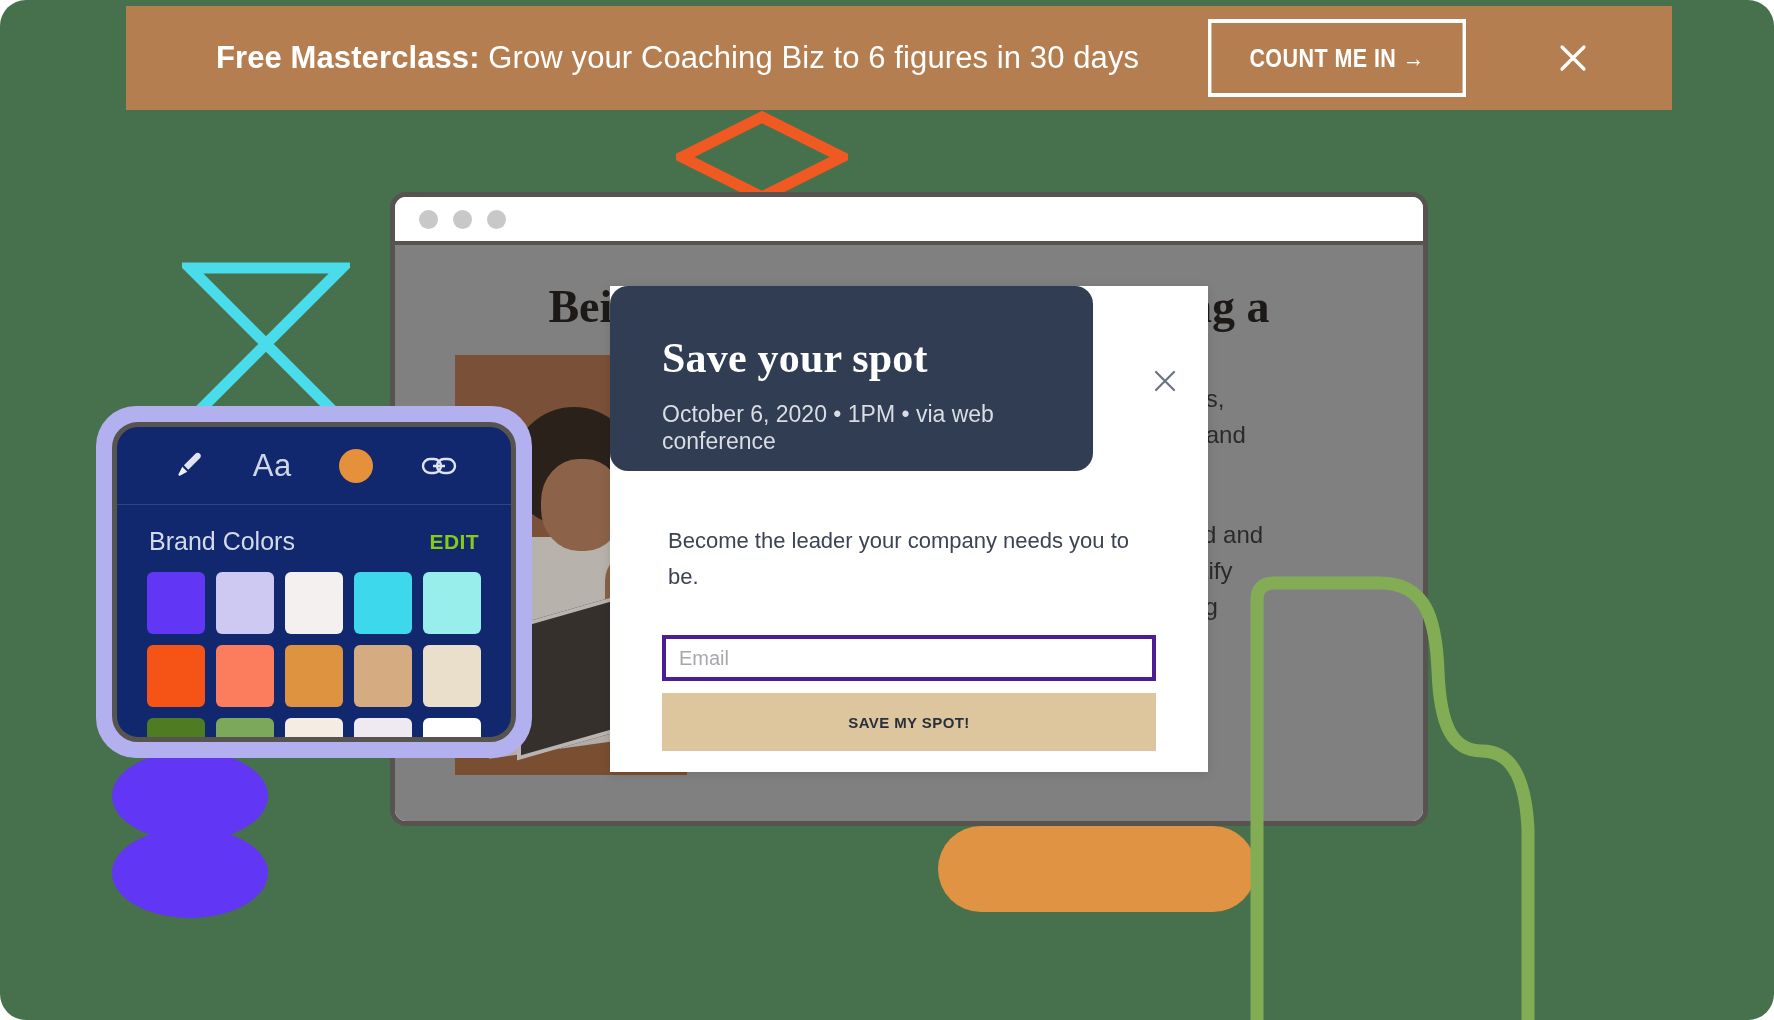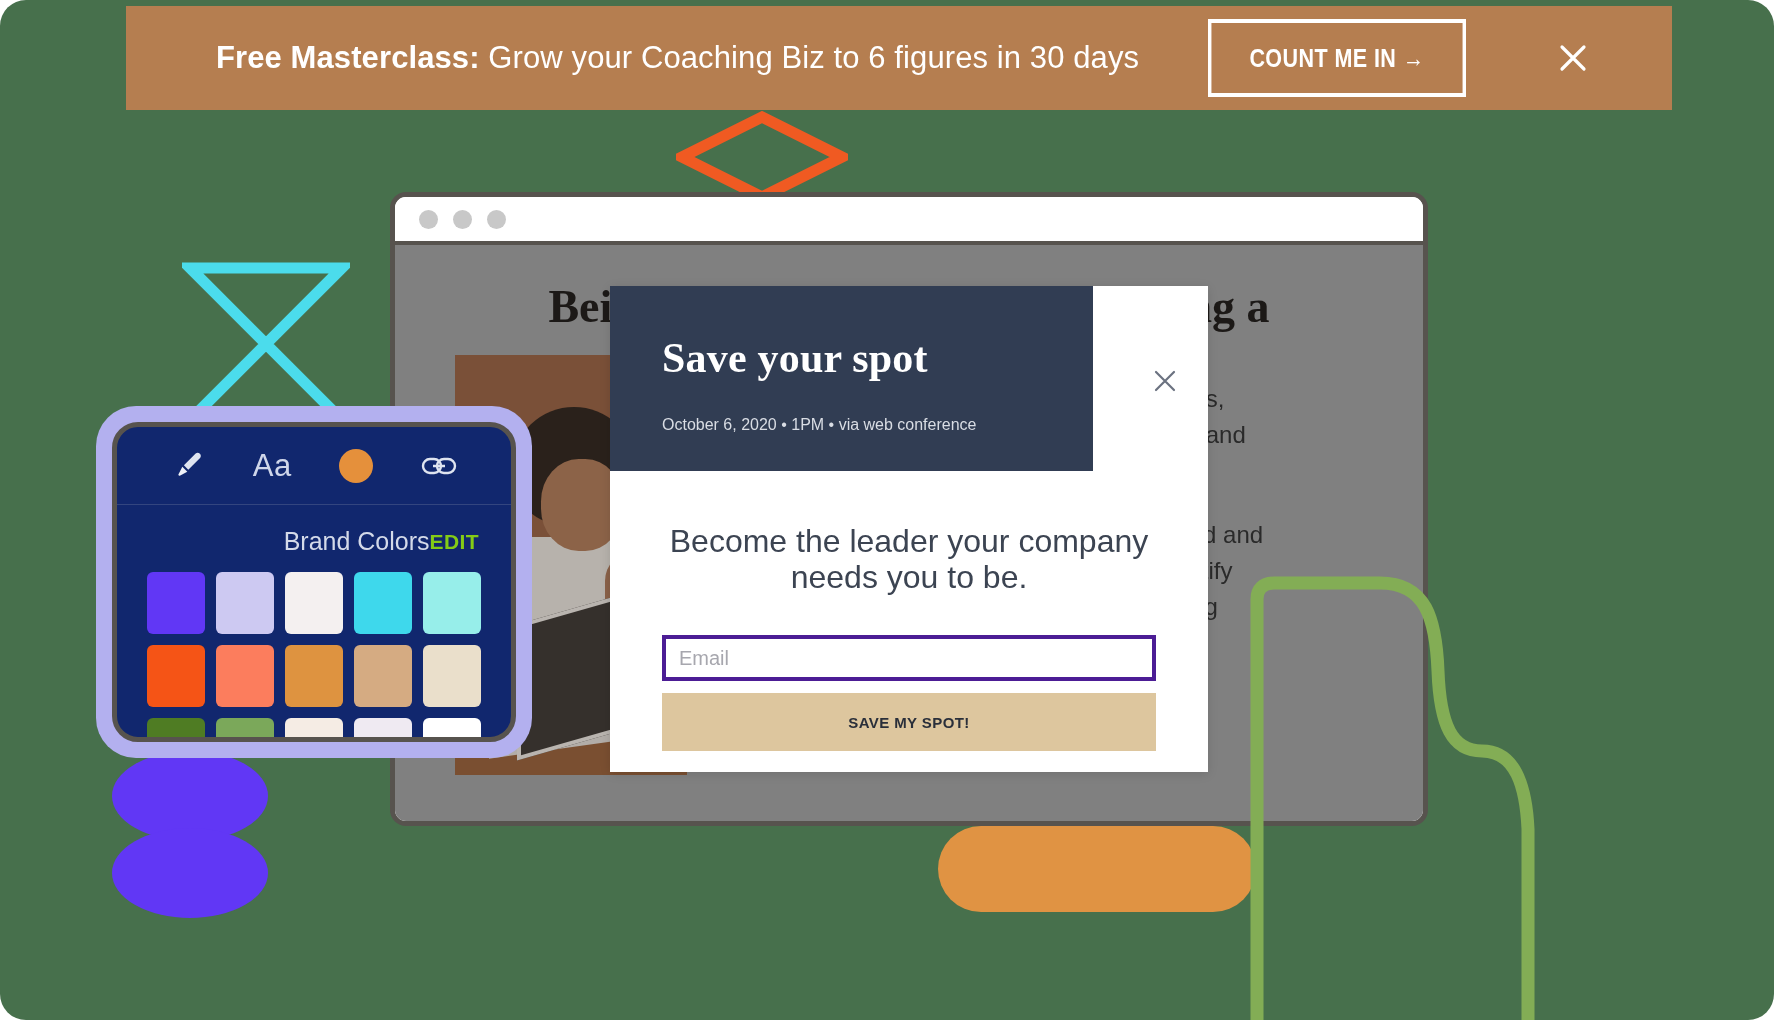--- a/index.html
+++ b/index.html
@@ -176,52 +176,52 @@
     background: #ffffff;
     z-index: 25;
     box-shadow: 0 2px 10px rgba(0,0,0,.12);
   }
   .modal-header {
     position: absolute;
     left: 0; top: 0;
     width: 483px; height: 185px;
     background: #313d53;
     padding: 48px 0 0 52px;
+    border-radius: 18px;
   }
   .modal-title {
     font-family: "Liberation Serif", serif;
     font-weight: 700;
     font-size: 42px;
     color: #ffffff;
     letter-spacing: .2px;
   }
   .modal-meta {
-    margin-top: 34px;
-    font-size: 16px;
+    margin-top: 19px;
+    font-size: 23px;
     color: #d9dde4;
   }
   .modal-close {
     position: absolute;
     right: 26px; top: 78px;
     width: 34px; height: 34px;
     display:flex; align-items:center; justify-content:center;
     cursor: pointer;
     z-index: 3;
   }
   .modal-body {
     position: absolute;
     left: 0; top: 185px;
     width: 100%;
     padding: 52px 52px 0 52px;
   }
   .modal-lead {
-    font-size: 32px;
+    font-size: 22px;
     line-height: 36px;
     color: #3c4452;
-    text-align: center;
     padding: 0 6px;
   }
   .modal-input {
     margin-top: 40px;
     width: 100%; height: 46px;
     border: 4px solid #4c1d95;
     background: #ffffff;
     font-family: "Liberation Sans", sans-serif;
     font-size: 20px;
     color: #3c4452;
@@ -268,23 +268,22 @@
   }
   .bp-tool {
     flex: 1;
     display: flex; align-items: center; justify-content: center;
     cursor: pointer;
     height: 100%;
   }
   .bp-aa { color: #cfd6ea; font-size: 31px; letter-spacing: .5px; }
   .bp-swatch-dot { width: 34px; height: 34px; border-radius: 50%; background: #e5903b; }
   .bp-section {
-    display: flex; align-items: center; justify-content: flex-end;
+    display: flex; align-items: center; justify-content: space-between;
     padding: 22px 32px 10px 32px;
-    margin-left: 20px;
   }
   .bp-section-title { color: #d4dae9; font-size: 25px; }
   .bp-edit { color: #84cc16; font-size: 21px; font-weight: 700; letter-spacing: .4px; cursor: pointer; }
   .bp-grid {
     display: grid;
     grid-template-columns: repeat(5, 1fr);
     gap: 11px;
     padding: 6px 30px 0 30px;
   }
   .bp-sw { height: 62px; border-radius: 6px; }

